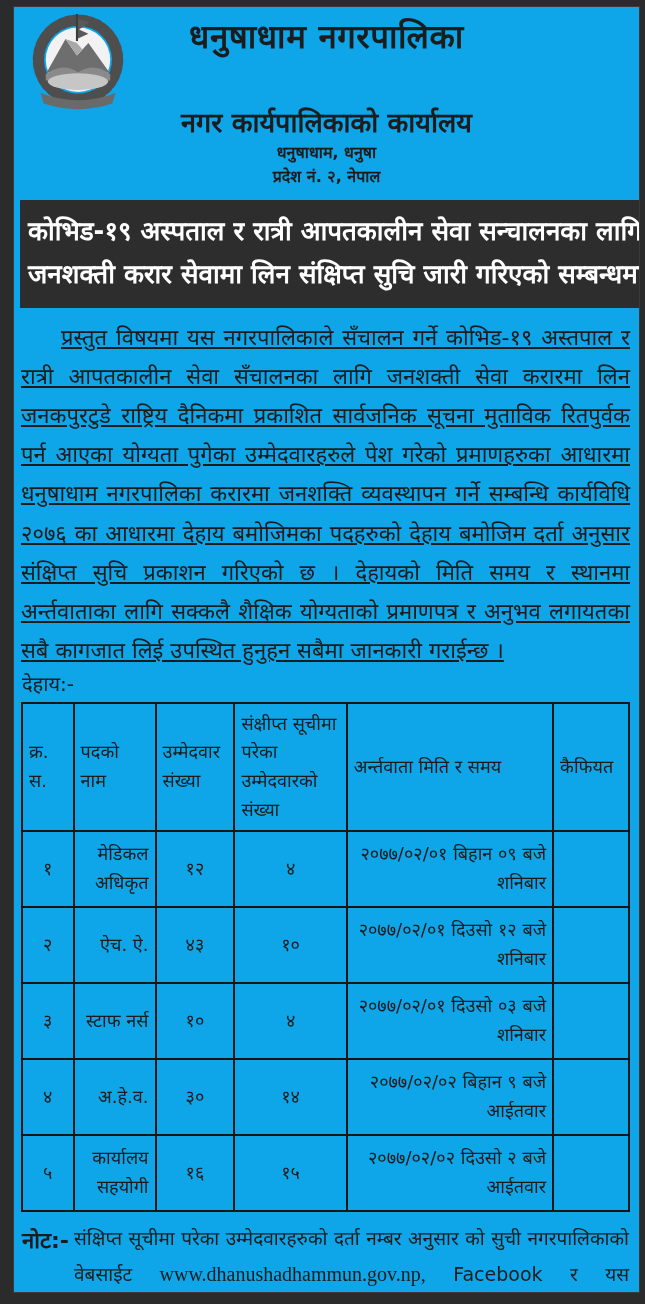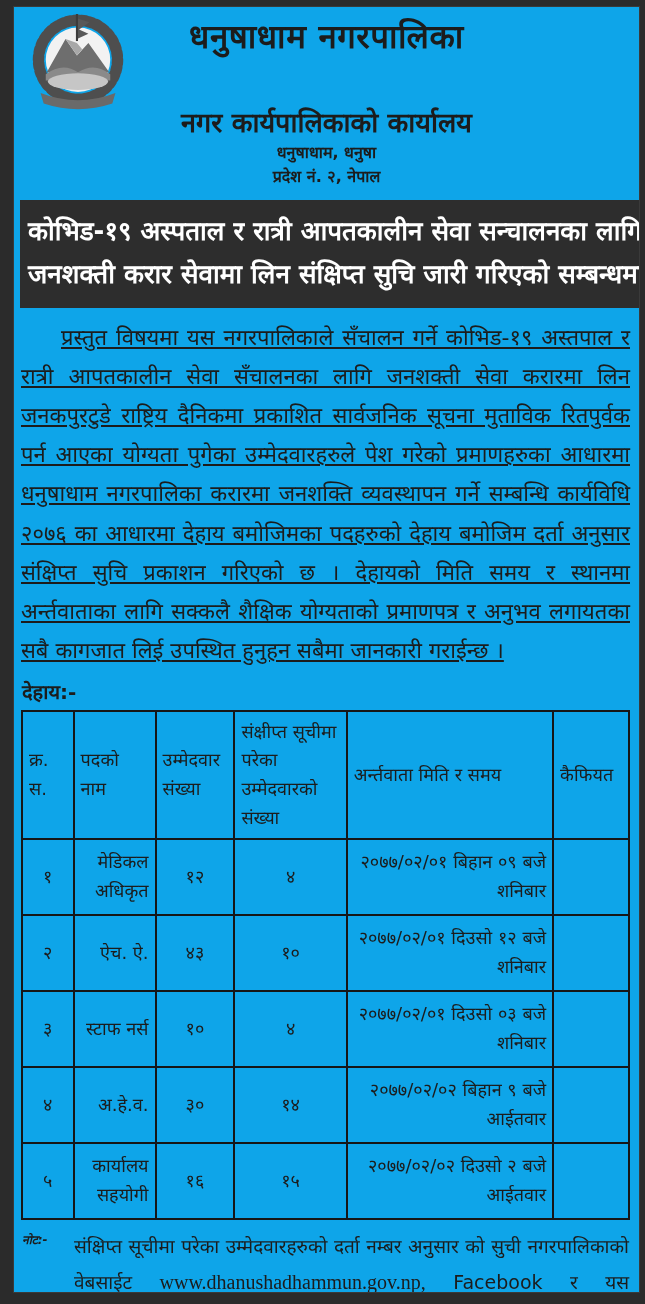--- a/index.html
+++ b/index.html
@@ -44,21 +44,21 @@
   
   .content { padding: 0 9px 0 7px; }
   .body-par {
     margin: 10px 0 0 0;
     font-size: 22px;
     line-height: 1.78;
     text-align: justify;
     text-indent: 40px;
     text-decoration: underline;
   }
-  .dehaya { font-size: 20px; font-weight: bold; margin: 8px 0 5px 1px; }
+  .dehaya { font-size: 20px; font-weight: normal; margin: 0 0 5px 1px; }
   
   table.shortlist {
     width: 100%;
     border-collapse: collapse;
     table-layout: fixed;
     font-size: 18px;
   }
   table.shortlist th, table.shortlist td {
     border: 2px solid #161616;
     padding: 4px 6px;
@@ -72,21 +72,21 @@
   .c-left { text-align: right; }
   
   .note {
     position: relative;
     margin: 9px 1px 0 1px;
     font-size: 19px;
     line-height: 1.85;
     text-align: justify;
     padding-left: 52px;
   }
-  .note-label { position: absolute; left: 0; top: 0; font-weight: bold; font-size: 12px; font-style: italic; }
+  .note-label { position: absolute; left: 0; top: 0; font-weight: bold; font-size: 22px; }
   .url { font-family: "Liberation Serif", serif; font-size: 20px; }
   
   .contacts { margin: 10px 0 0 30px; font-weight: bold; font-size: 19px; }
   .contact { margin-top: 12px; }
   .contact .idx { display: inline-block; width: 30px; }
 </style>
 </head>
 <body>
 
 <div class="frame">

